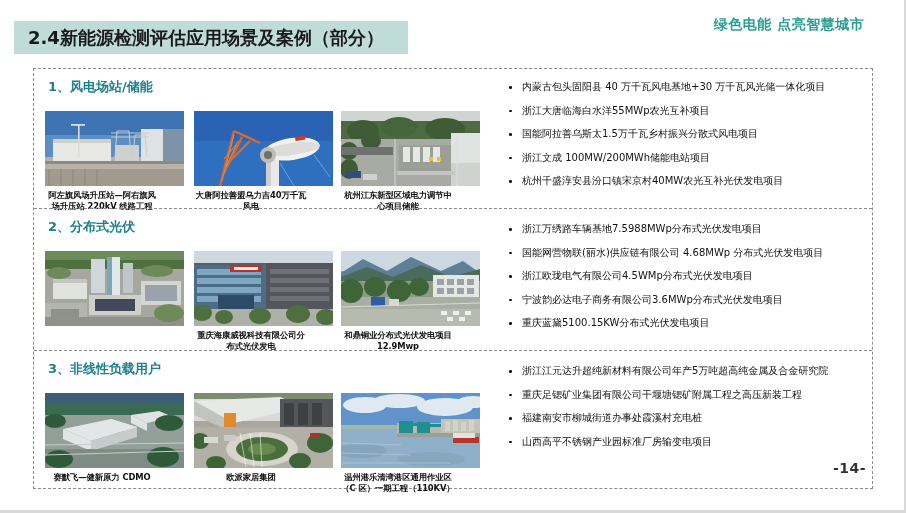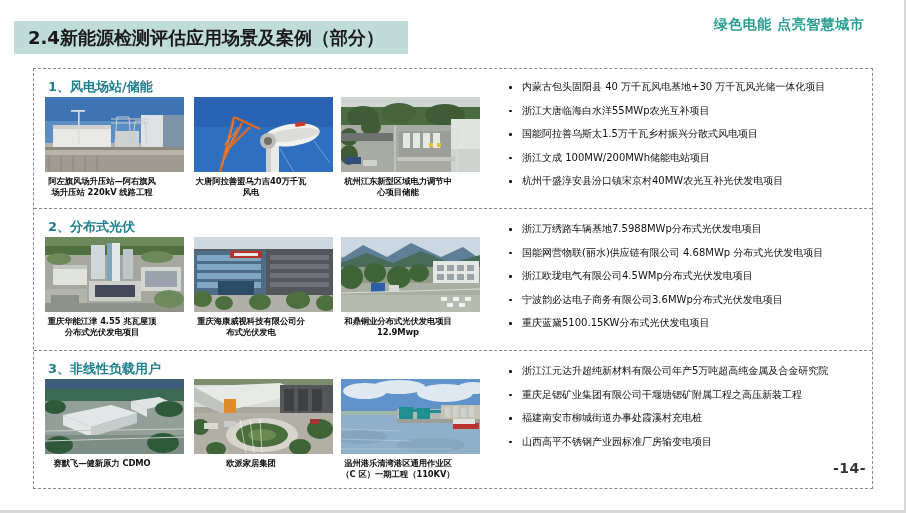--- a/index.html
+++ b/index.html
@@ -107,21 +107,21 @@
   
   .img-row {
     position: absolute;
     left: 11px;
     top: 28px;
     width: 445px;
     height: 105px;
   }
   .card {
     position: absolute;
-    top: 0;
+    top: 14px;
     width: 114px;
   }
   .card.c1 { left: 0px; }
   .card.c2 { left: 149px; }
   .card.c3 { left: 296px; }
 
   .photo {
     width: 139px;
     height: 75px;
     overflow: hidden;
@@ -340,21 +340,20 @@
                 <rect x="0" y="52" width="42" height="23" fill="#b3b4ac"></rect>
                 <rect x="6" y="58" width="28" height="12" fill="#8d9189"></rect>
                 <rect x="0" y="66" width="139" height="9" fill="#8f9288"></rect>
                 <g fill="#6e8a5a">
                   <ellipse cx="14" cy="22" rx="12" ry="6"></ellipse>
                   <ellipse cx="112" cy="20" rx="16" ry="6"></ellipse>
                   <ellipse cx="124" cy="62" rx="15" ry="9"></ellipse>
                 </g>
               </svg>
             </div>
-            <div class="cap">重庆华能江津 4.55 兆瓦屋顶分布式光伏发电项目</div>
           </div>
 
           <div class="card c2">
             <div class="photo">
               <svg viewBox="0 0 139 75" preserveAspectRatio="none">
                 <rect x="0" y="0" width="139" height="75" fill="#c9cfd4"></rect>
                 <rect x="0" y="0" width="139" height="18" fill="#cdd8e0"></rect>
                 <rect x="0" y="12" width="139" height="48" fill="#5c5f62"></rect>
                 <rect x="0" y="14" width="72" height="46" fill="#4d6d86"></rect>
                 <g fill="#7fa6c2">

